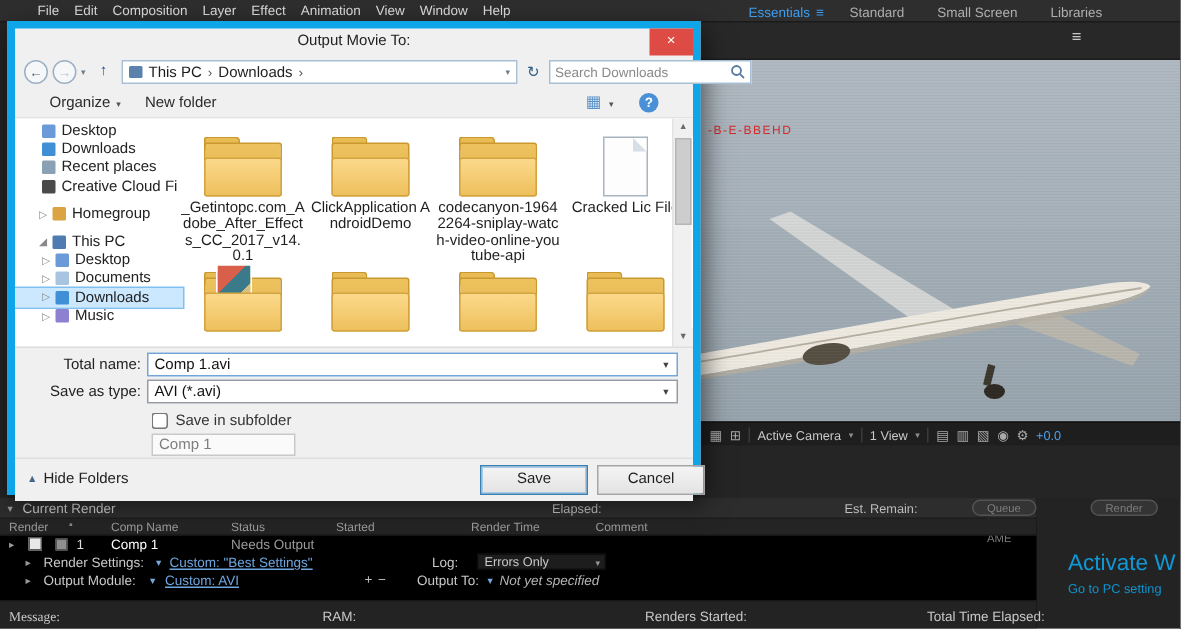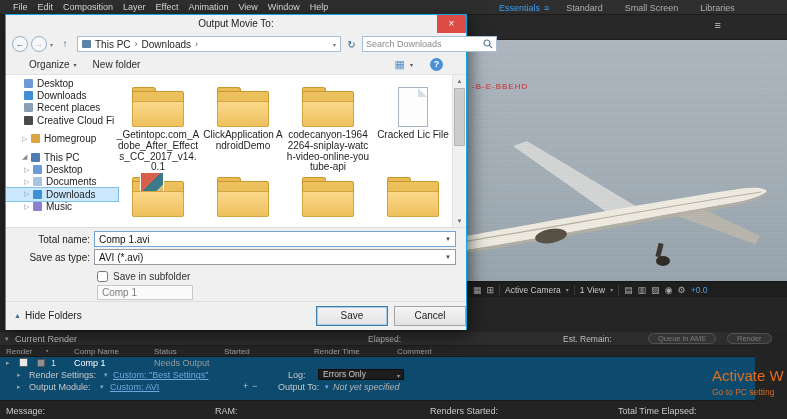--- a/index.html
+++ b/index.html
@@ -2,21 +2,21 @@
 <html><head>
 <meta charset="utf-8">
 <style>
   * { margin:0; padding:0; box-sizing:border-box; }
   html,body { width:787px; height:419px; }
   .app { position:relative; width:787px; height:419px; background:#232323; overflow:hidden;
          font-family:"Liberation Sans", sans-serif; }
 
   
   .menubar { position:absolute; left:0; top:0; width:787px; height:15px; background:#2e2e2e;
-             border-bottom:1px solid #1a1a1a; display:flex; align-items:center; padding-left:8px; z-index:1; }
+             border-bottom:1px solid #1a1a1a; display:flex; align-items:center; padding-left:20px; z-index:1; }
   .mi { font-size:9px; color:#dcdcdc; padding:0 5px; white-space:nowrap; cursor:default; }
 
   .wsbar { position:absolute; left:488px; top:0; height:15px; display:flex; align-items:center; z-index:2; }
   .ws { font-size:9px; color:#aeaeae; padding:0 11px; white-space:nowrap; }
   .ws.active { color:#3e9df0; padding-right:4px; }
   .ws-menu { color:#3e9df0; font-size:9px; padding-right:6px; }
 
   
   .comp-header { position:absolute; left:467px; top:15px; width:320px; height:25px; background:#282828;
                  border-bottom:1px solid #1c1c1c; }
@@ -33,21 +33,21 @@
                     border-top:1px solid #141414; display:flex; align-items:center; gap:5px; padding:0 6px;
                     color:#b8b8b8; font-size:9px; }
   .vt-label { font-size:8.5px; color:#c9c9c9; white-space:nowrap; }
   .vt-caret { font-size:6px; color:#8d8d8d; }
   .vt-sep { width:1px; height:10px; background:#3a3a3a; }
   .vt-icon { font-size:9px; color:#a9a9a9; line-height:10px; }
   .exposure { color:#4ea0e8; font-size:8.5px; }
   .under-viewer { position:absolute; left:467px; top:297px; width:320px; height:35px; background:#252525; }
 
   
-  .rq { position:absolute; left:0; top:332px; width:755px; height:87px; background:#0c4a6e; }
+  .rq { position:absolute; left:0; top:332px; width:691px; height:87px; background:#000000; }
   .rq-bar { position:absolute; left:0; top:0; width:100%; height:14px; background:#2d2d2d;
             border-bottom:1px solid #1d1d1d; }
   .rq-tri { position:absolute; left:5px; top:3px; font-size:7px; color:#9a9a9a; }
   .rq-title { position:absolute; left:15px; top:2px; font-size:9px; color:#c9c9c9; }
   .rq-elapsed { position:absolute; left:368px; top:2px; font-size:8.5px; color:#bdbdbd; }
   .rq-est { position:absolute; left:563px; top:2px; font-size:8.5px; color:#bdbdbd; }
   .ghostbtn { position:absolute; top:1px; height:11px; line-height:10px; border:1px solid #525252;
               border-radius:7px; background:#343434; color:#7d7d7d; font-size:7.5px; padding:0 9px; }
   .btn-ame { left:648px; }
   .btn-render { left:727px; }
@@ -81,29 +81,29 @@
   .om-label { left:29px; } .om-caret { left:100px; } .om-link { left:110px; }
   .om-plus { position:absolute; left:243px; top:0px; color:#c0c0c0; font-size:9px; }
   .om-minus { position:absolute; left:252px; top:0px; color:#c0c0c0; font-size:9px; }
   .ot-label { left:278px; }
   .ot-caret { left:325px; }
   .ot-value { position:absolute; left:333px; top:1px; color:#b4b4b4; font-style:italic; white-space:nowrap; }
 
   .rq-foot { position:absolute; left:0; top:68px; width:100%; height:19px; background:#232323;
              border-top:1px solid #191919; font-size:9px; color:#c8c8c8; }
   .rq-foot span { position:absolute; top:5px; white-space:nowrap; }
-  .f-msg { left:6px; } .f-ram { left:215px; } .f-rs { left:430px; } .f-tte { left:618px; }
-
-  .activation { position:absolute; left:712px; top:367px; z-index:6; color:#f97316; }
+  .f-msg { left:6px;font-family:Liberation Serif, serif; } .f-ram { left:215px; } .f-rs { left:430px; } .f-tte { left:618px; }
+
+  .activation { position:absolute; left:712px; top:367px; z-index:6; color:#0ea5e9; }
   .act1 { font-size:15px; white-space:nowrap; opacity:.9; }
   .act2 { font-size:8.5px; margin-top:3px; white-space:nowrap; opacity:.85; }
 
   
   .dlg { position:absolute; left:5px; top:14px; width:462px; height:316px; background:#f0f0f0;
-         border:1px solid #0ea5e9; box-shadow:3px 5px 16px rgba(0,0,0,.55); z-index:10; color:#1e1e1e; }
+         border:5px solid #0ea5e9; box-shadow:3px 5px 16px rgba(0,0,0,.55); z-index:10; color:#1e1e1e; }
   .dlg-title { position:absolute; left:0; top:0; right:0; height:18px; text-align:center; line-height:18px;
                font-size:10px; color:#222; }
   .dlg-close { position:absolute; right:0; top:0; width:29px; height:18px; background:#dd4b44;
                color:#fff; font-size:10px; line-height:17px; text-align:center; }
 
   .dlg-nav { position:absolute; left:0; top:18px; right:0; height:22px; display:flex; align-items:center;
              padding:0 6px; gap:3px; }
   .navcircle { width:16px; height:16px; border-radius:50%; border:1px solid #9cb0c4; background:#f5f7f9;
                color:#51котор6b82; font-size:9px; line-height:14px; text-align:center; color:#51697f; flex:0 0 auto; }
   .navcircle.disabled { color:#b9c4ce; }

